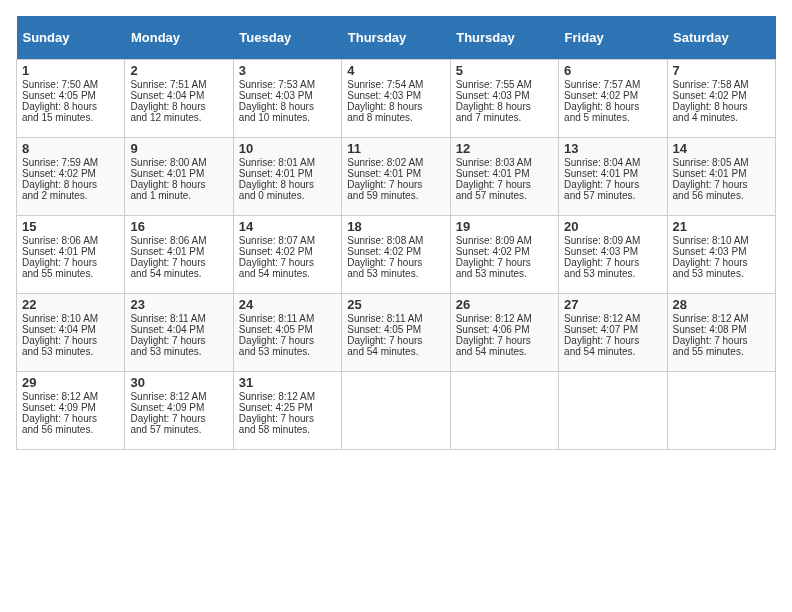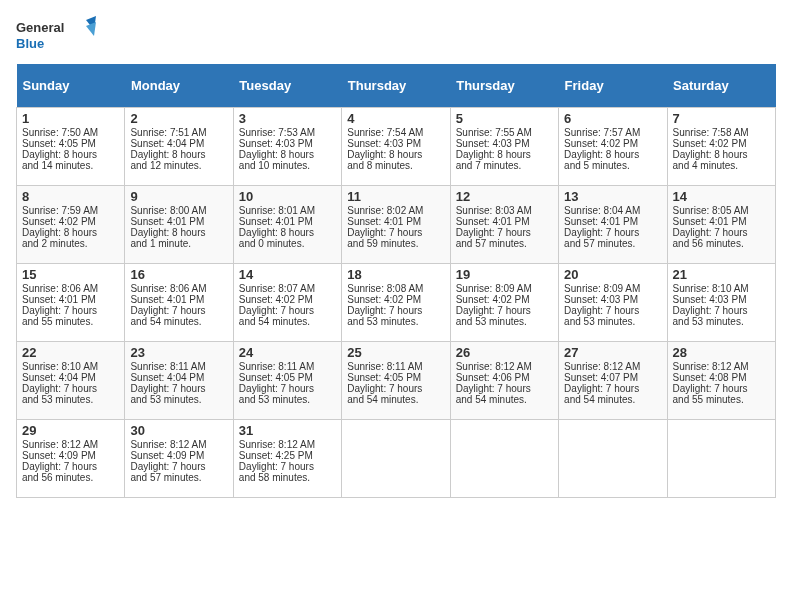--- a/index.html
+++ b/index.html
@@ -67,50 +67,36 @@
       background: #f5f5f5;
       border: 1px solid #ccc;
     }
     tr:nth-child(even) td { background-color: #f9f9f9; }
     tr:nth-child(odd) td { background-color: #ffffff; }
   </style>
 </head>
 <body>
 
 <div class="container">
-  <div class="header-row">
-    <div class="logo">
-<svg width="80" height="40" viewBox="0 0 80 40">
-  <text x="0" y="16" font-size="13" font-weight="bold" fill="#333" font-family="Arial">General</text>
-  <text x="0" y="32" font-size="13" font-weight="bold" fill="#1a6fb5" font-family="Arial">Blue</text>
-  <polygon points="70,4 80,0 78,14" fill="#1a6fb5"></polygon>
-  <polygon points="70,10 80,6 78,20" fill="#4a9fd4"></polygon>
-</svg>
-</div>
-    <div class="title-block">
-      <div class="month-title"></div>
-      <div class="location"></div>
-    </div>
-  </div>
 
   <table>
     <thead>
       <tr>
       <th>Sunday</th>
           <th>Monday</th>
           <th>Tuesday</th>
           <th>Thursday</th>
           <th>Thursday</th>
           <th>Friday</th>
           <th>Saturday</th>
         </tr>
     </thead>
     <tbody id="calendar-body">
         <tr>
-          <td><span class="day-num">1</span><span>Sunrise: 7:50 AM</span><br><span>Sunset: 4:05 PM</span><br><span>Daylight: 8 hours</span><br><span>and 14 minutes.</span></td>
+          <td><span class="day-num">1</span><span>Sunrise: 7:50 AM</span><br><span>Sunset: 4:05 PM</span><br><span>Daylight: 8 hours</span><br><span>and 15 minutes.</span></td>
           <td><span class="day-num">2</span><span>Sunrise: 7:51 AM</span><br><span>Sunset: 4:04 PM</span><br><span>Daylight: 8 hours</span><br><span>and 12 minutes.</span></td>
           <td><span class="day-num">3</span><span>Sunrise: 7:53 AM</span><br><span>Sunset: 4:03 PM</span><br><span>Daylight: 8 hours</span><br><span>and 10 minutes.</span></td>
           <td><span class="day-num">4</span><span>Sunrise: 7:54 AM</span><br><span>Sunset: 4:03 PM</span><br><span>Daylight: 8 hours</span><br><span>and 8 minutes.</span></td>
           <td><span class="day-num">5</span><span>Sunrise: 7:55 AM</span><br><span>Sunset: 4:03 PM</span><br><span>Daylight: 8 hours</span><br><span>and 7 minutes.</span></td>
           <td><span class="day-num">6</span><span>Sunrise: 7:57 AM</span><br><span>Sunset: 4:02 PM</span><br><span>Daylight: 8 hours</span><br><span>and 5 minutes.</span></td>
           <td><span class="day-num">7</span><span>Sunrise: 7:58 AM</span><br><span>Sunset: 4:02 PM</span><br><span>Daylight: 8 hours</span><br><span>and 4 minutes.</span></td>
         </tr>
         <tr>
           <td><span class="day-num">8</span><span>Sunrise: 7:59 AM</span><br><span>Sunset: 4:02 PM</span><br><span>Daylight: 8 hours</span><br><span>and 2 minutes.</span></td>
           <td><span class="day-num">9</span><span>Sunrise: 8:00 AM</span><br><span>Sunset: 4:01 PM</span><br><span>Daylight: 8 hours</span><br><span>and 1 minute.</span></td>

